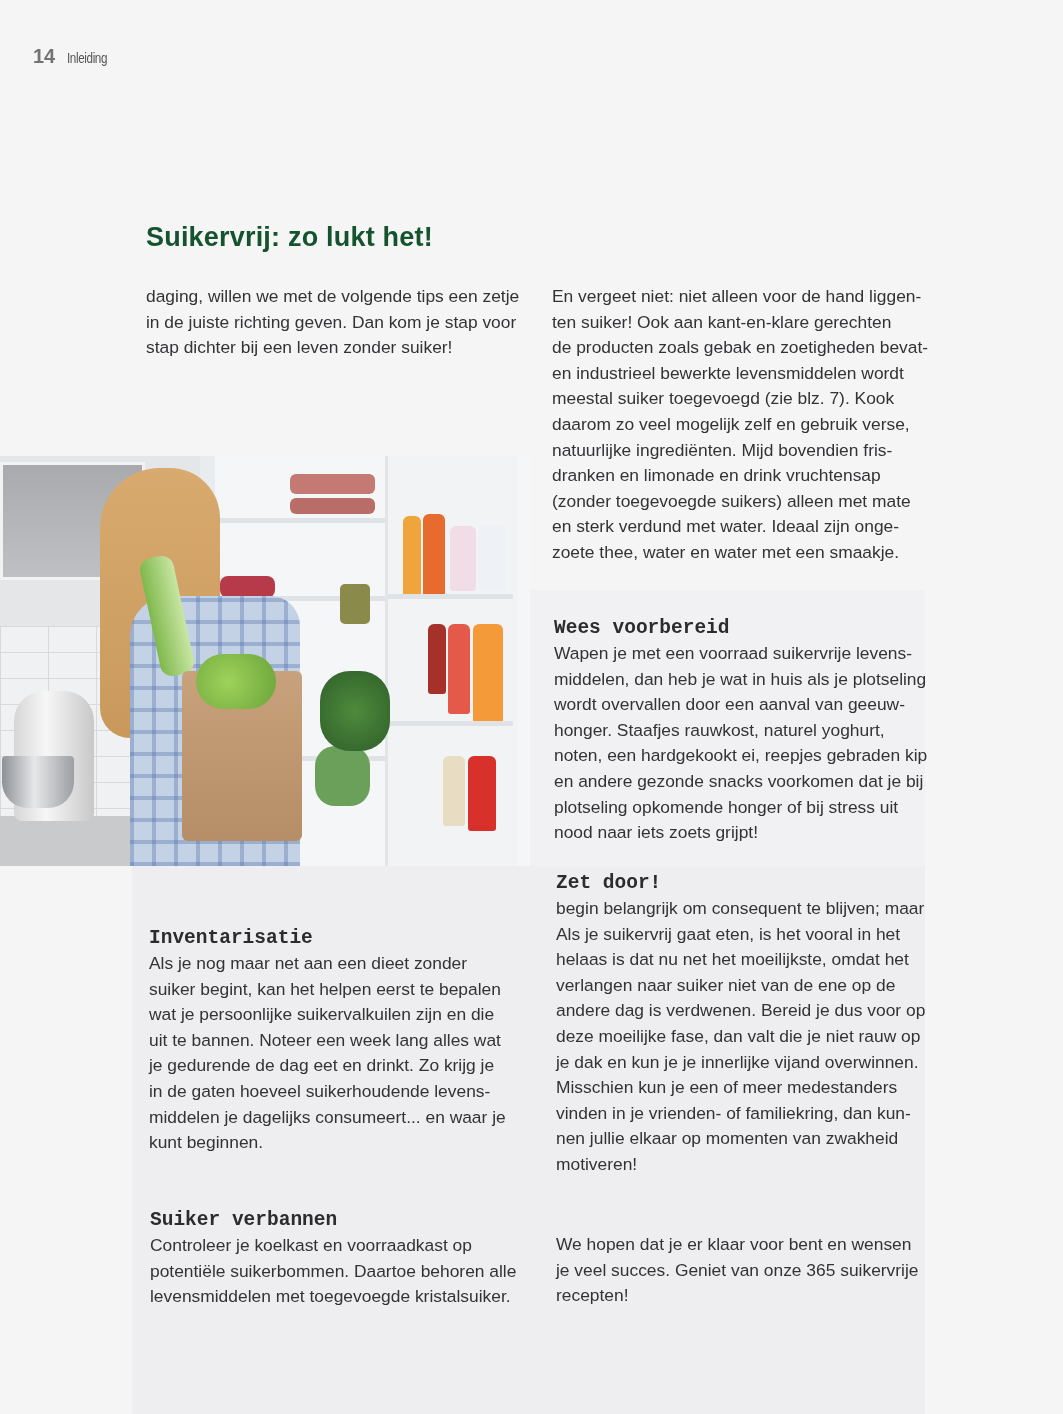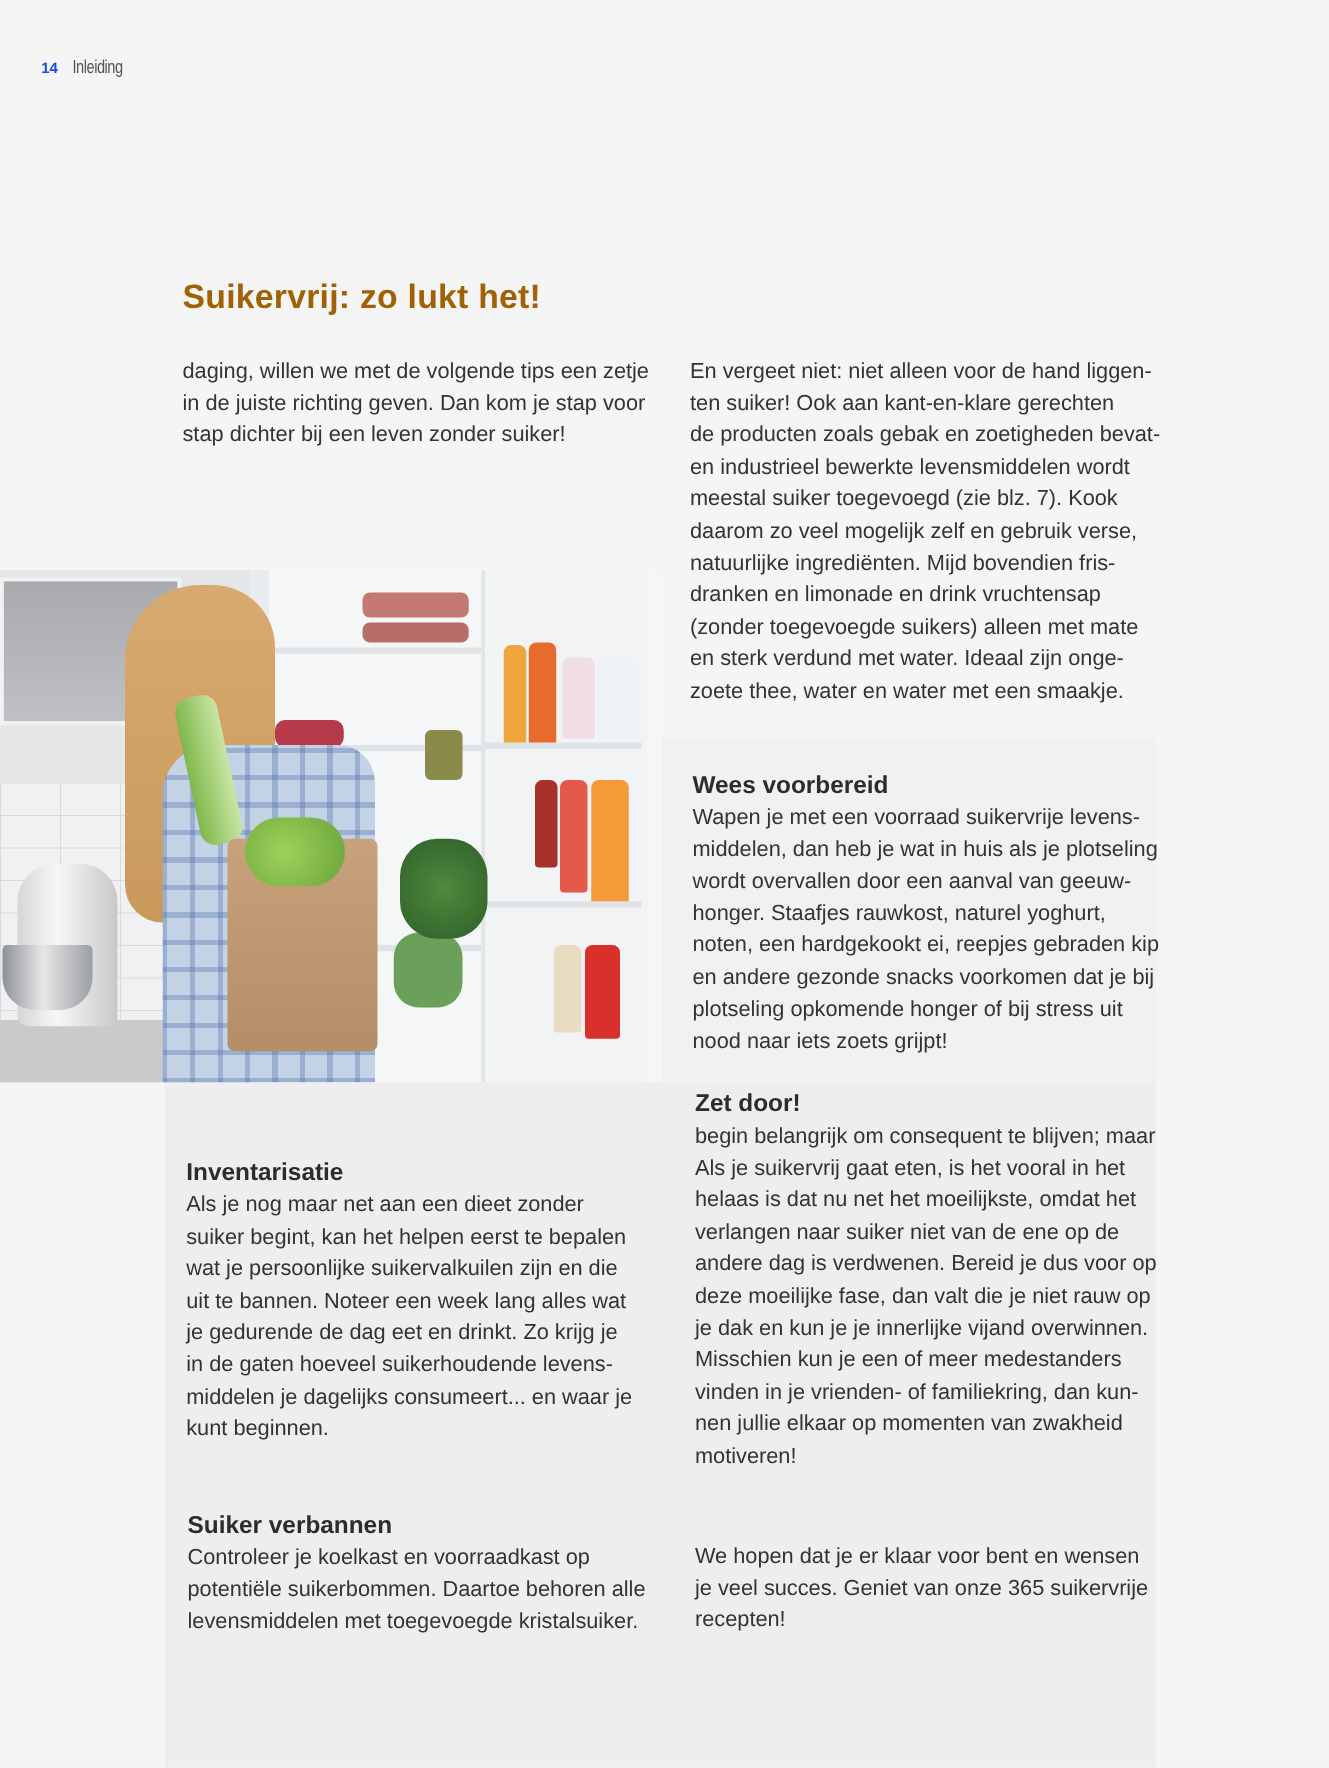--- a/index.html
+++ b/index.html
@@ -34,59 +34,60 @@
     .folio {
       position: absolute;
       left: 33px;
       top: 45px;
       display: flex;
       align-items: baseline;
       gap: 12px;
     }
     .folio-num {
       font-weight: bold;
-      font-size: 12px;
-      color: #1d4ed8;
+      font-size: 20px;
+      color: #737373;
     }
     .folio-section {
       font-size: 15px;
       color: #555;
       letter-spacing: -0.5px;
       transform: scaleX(0.78);
       transform-origin: left center;
       display: inline-block;
     }
     .title {
       position: absolute;
       left: 146px;
       top: 222px;
       margin: 0;
       font-size: 27px;
       font-weight: bold;
-      color: #a16207;
+      color: #14532d;
       letter-spacing: 0.2px;
     }
     .text-block {
       position: absolute;
       font-size: 17.4px;
       line-height: 25.6px;
       color: #333335;
       margin: 0;
     }
     .line {
       display: block;
       white-space: nowrap;
     }
     .subhead {
       display: block;
       font-weight: bold;
       font-size: 19.5px;
       line-height: 26px;
       color: #2c2c2e;
       margin: 0;
+      font-family: Liberation Mono, monospace;
     }
     
     .photo {
       position: absolute;
       left: 0;
       top: 456px;
       width: 530px;
       height: 410px;
       overflow: hidden;
       background: #e9ecef;

